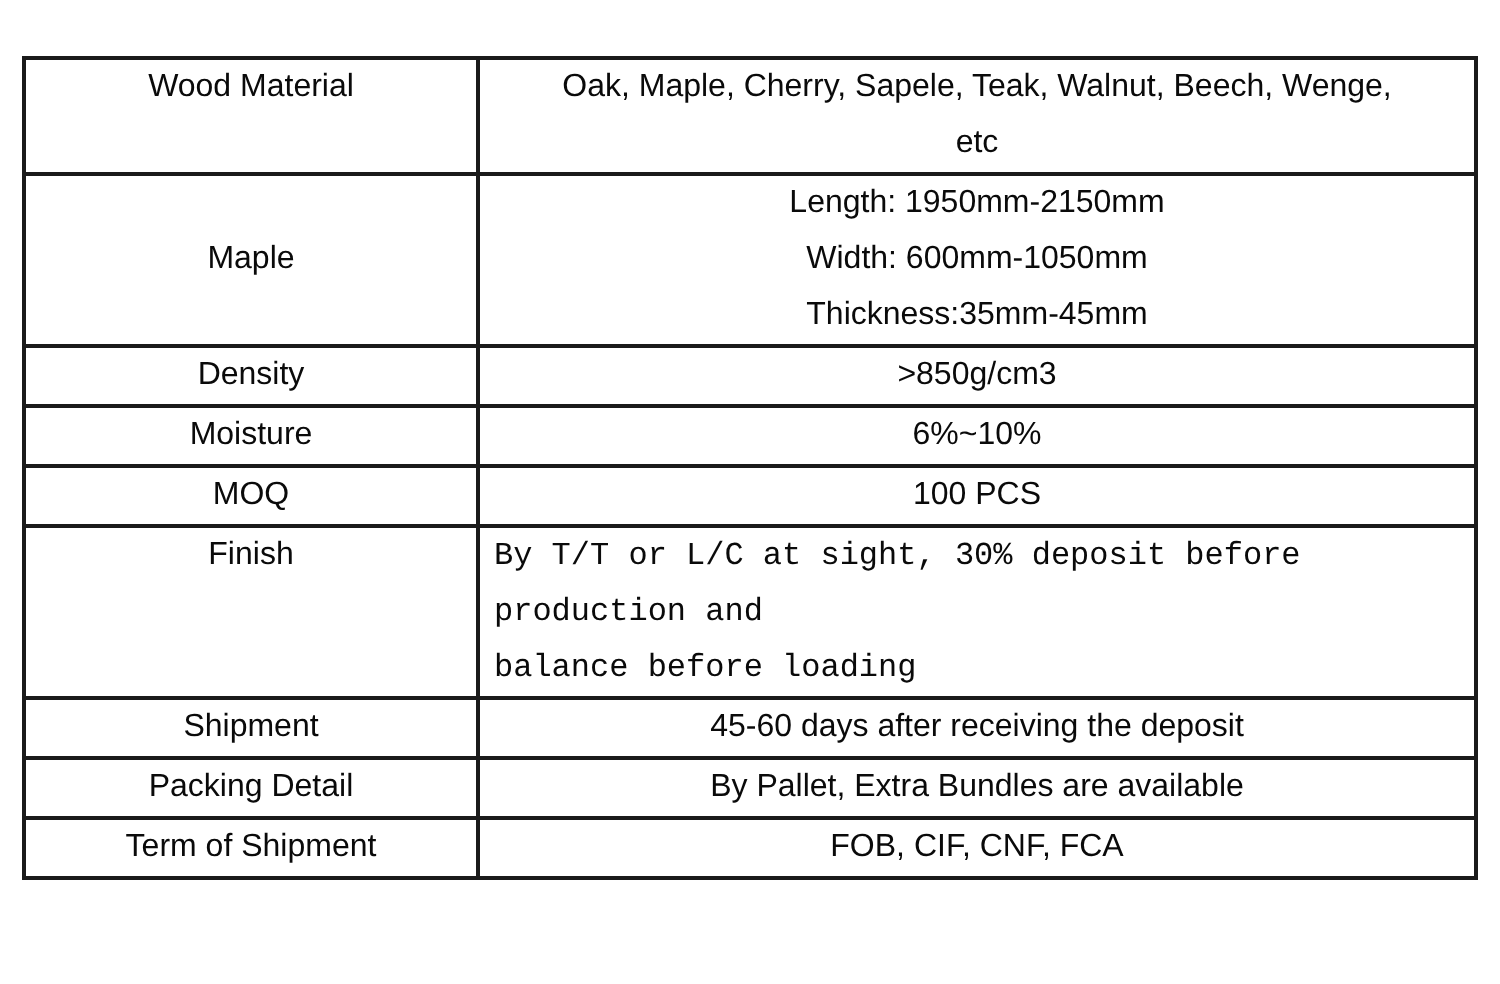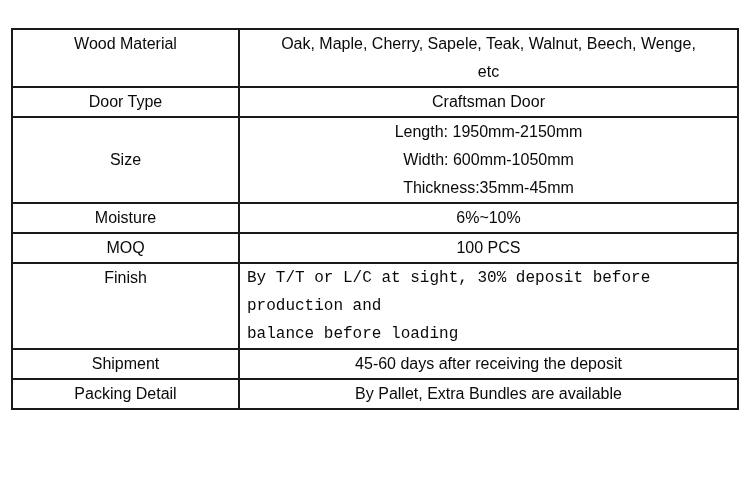--- a/index.html
+++ b/index.html
@@ -43,28 +43,28 @@
       <col style="width:227px">
       <col style="width:499px">
     </colgroup>
     <tbody>
       <tr>
         <td class="vtop">Wood Material</td>
         <td>Oak, Maple, Cherry, Sapele, Teak, Walnut, Beech, Wenge,
 etc</td>
       </tr>
       <tr>
-        <td>Door Type</td>
-        <td>Craftsman Door</td>
-      </tr>
-      <tr>
-        <td>Size</td>
+        <td>Maple</td>
         <td>Length: 1950mm-2150mm
 Width: 600mm-1050mm
 Thickness:35mm-45mm</td>
+      </tr>
+      <tr>
+        <td>Density</td>
+        <td>&gt;850g/cm3</td>
       </tr>
       <tr>
         <td>Moisture</td>
         <td>6%~10%</td>
       </tr>
       <tr>
         <td>MOQ</td>
         <td>100 PCS</td>
       </tr>
       <tr>
@@ -73,15 +73,19 @@
 balance before loading</td>
       </tr>
       <tr>
         <td>Shipment</td>
         <td>45-60 days after receiving the deposit</td>
       </tr>
       <tr>
         <td>Packing Detail</td>
         <td>By Pallet, Extra Bundles are available</td>
       </tr>
+      <tr>
+        <td>Term of Shipment</td>
+        <td>FOB, CIF, CNF, FCA</td>
+      </tr>
     </tbody>
   </table>
 </div>
 
 </body></html>

